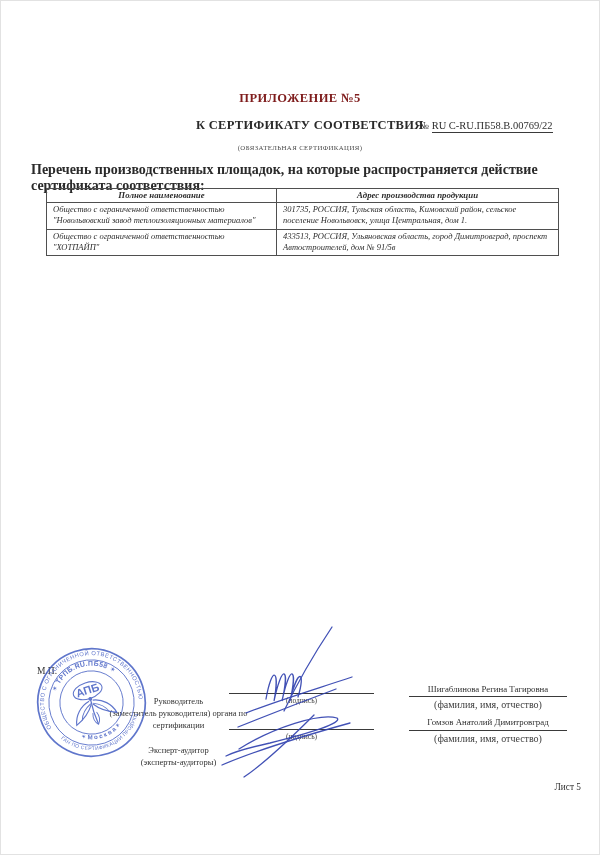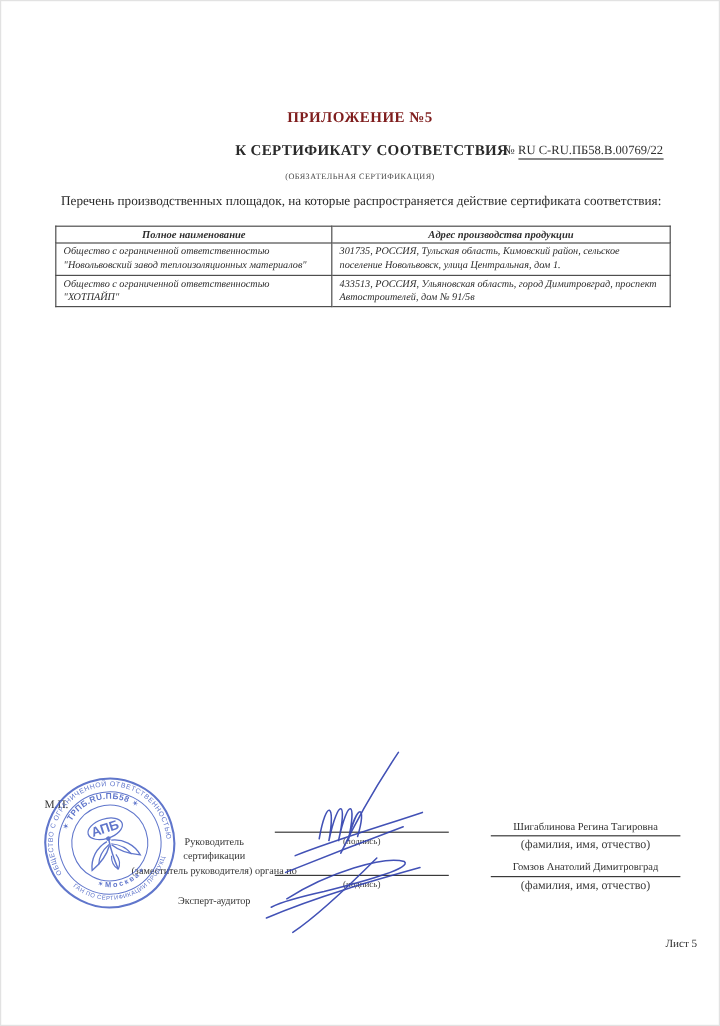--- a/index.html
+++ b/index.html
@@ -24,22 +24,22 @@
   }
   .cert-number-wrap{
     top:119px;left:418px;font-size:10.5px;color:#2f2f2f;white-space:nowrap;
   }
   .cert-number{border-bottom:1px solid #3a3a3a;padding-bottom:1px;}
   .cert-type{
     top:143px;left:0;width:100%;text-align:center;
     font-size:6.8px;letter-spacing:0.4px;color:#4a4a4a;
   }
   .intro{
-    top:161px;left:30px;width:540px;text-align:center;
-    font-size:11px;font-weight:normal;color:#2a2a2a;
+    top:161px;left:30px;width:540px;text-align:left;
+    font-size:14px;font-weight:bold;color:#2a2a2a;
   }
   table.prod{
     position:absolute;top:187px;left:45px;width:512px;
     border-collapse:collapse;table-layout:fixed;
   }
   table.prod td,table.prod th{
     border:1px solid #4f4f4f;
     font-size:8.5px;line-height:1.3;
     padding:1px 6px 2px 6px;
     vertical-align:top;text-align:left;
@@ -119,24 +119,25 @@
       <td>Общество с ограниченной ответственностью "ХОТПАЙП"</td>
       <td>433513, РОССИЯ, Ульяновская область, город Димитровград, проспект Автостроителей, дом № 91/5в</td>
     </tr>
   </tbody>
     </table>
 
   <div class="abs mp-label">М.П.</div>
 
   <div class="abs role-block">
     <div>Руководитель</div>
+    <div>(заместитель руководителя) органа по</div>
     <div>сертификации</div>
-    <div>(заместитель руководителя) органа по</div>
     <div class="gap"></div>
     <div>Эксперт-аудитор</div>
+    <div>(эксперты-аудиторы)</div>
   </div>
 
   <div class="abs sig-line sig-line-1"></div>
   <div class="abs sig-caption sig-caption-1">(подпись)</div>
   <div class="abs sig-line sig-line-2"></div>
   <div class="abs sig-caption sig-caption-2">(подпись)</div>
 
   <div class="abs fio-name fio-name-1">Шигаблинова Регина Тагировна</div>
   <div class="abs sig-line fio-line-1"></div>
   <div class="abs fio-caption fio-caption-1">(фамилия, имя, отчество)</div>

